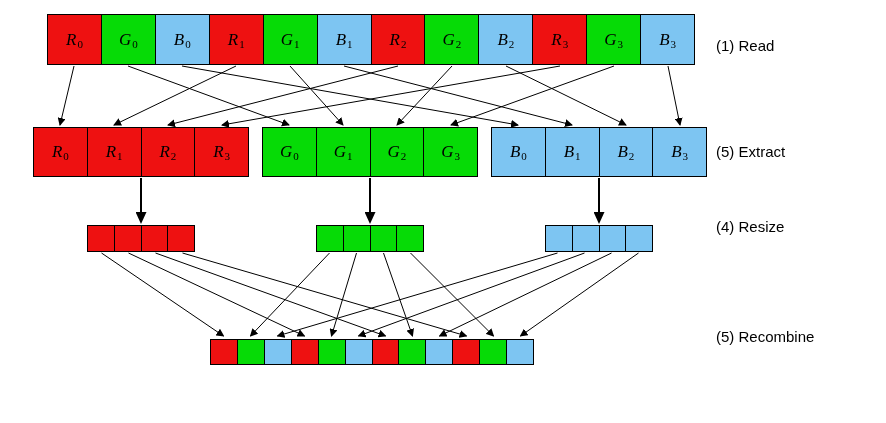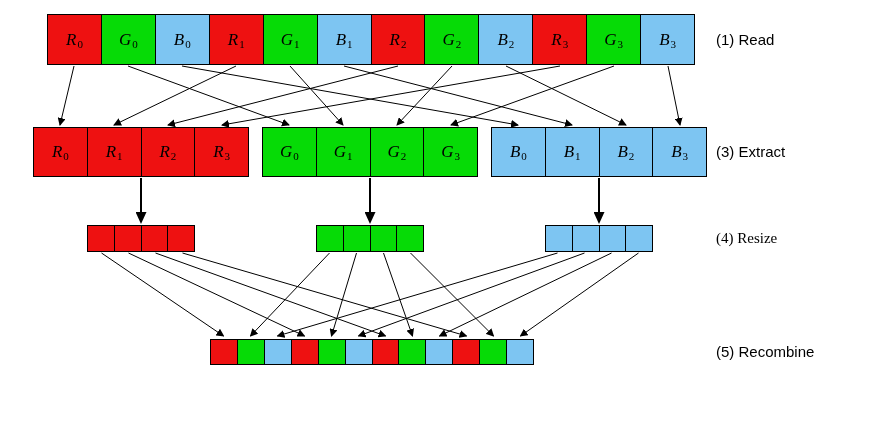--- a/index.html
+++ b/index.html
@@ -17,21 +17,21 @@
   #read-strip{left:47px;top:14px;width:648px;height:51px;}
   #ex-red   {left:33px; top:127px;width:216px;height:50px;}
   #ex-green {left:262px;top:127px;width:216px;height:50px;}
   #ex-blue  {left:491px;top:127px;width:216px;height:50px;}
   #rs-red   {left:87px; top:225px;width:108px;height:27px;}
   #rs-green {left:316px;top:225px;width:108px;height:27px;}
   #rs-blue  {left:545px;top:225px;width:108px;height:27px;}
   #recombine-strip{left:210px;top:339px;width:324px;height:26px;}
   .stage-label{position:absolute;left:716px;font-size:15px;color:#000;
                white-space:nowrap;z-index:2;}
-  #lbl-read{top:31px;text-align:center;} #lbl-extract{top:143px;} #lbl-resize{top:230px;font-family:Liberation Serif, serif;} #lbl-recombine{top:343px;}
+  #lbl-read{top:37px;text-align:center;} #lbl-extract{top:143px;} #lbl-resize{top:218px;} #lbl-recombine{top:328px;}
   .caption{position:absolute;top:381px;left:0;width:744px;text-align:center;
            font-size:14px;color:#000;z-index:2;}
 </style>
 </head>
 <body>
 
 <div id="canvas">
 
   <svg id="arrows" viewBox="0 0 886 423" xmlns="http://www.w3.org/2000/svg">
     <defs>
@@ -211,18 +211,18 @@
     <div class="cell" style="background: rgb(125, 197, 242);"></div>
     <div class="cell" style="background: rgb(238, 17, 17);"></div>
     <div class="cell" style="background: rgb(6, 219, 6);"></div>
     <div class="cell" style="background: rgb(125, 197, 242);"></div>
     <div class="cell" style="background: rgb(238, 17, 17);"></div>
     <div class="cell" style="background: rgb(6, 219, 6);"></div>
     <div class="cell" style="background: rgb(125, 197, 242);"></div>
   </div>
 
   <div class="stage-label" id="lbl-read">(1) Read</div>
-  <div class="stage-label" id="lbl-extract">(3) Extract</div>
+  <div class="stage-label" id="lbl-extract">(5) Extract</div>
   <div class="stage-label" id="lbl-resize">(4) Resize</div>
   <div class="stage-label" id="lbl-recombine">(5) Recombine</div>
 
 
 </div>
 
 </body></html>

